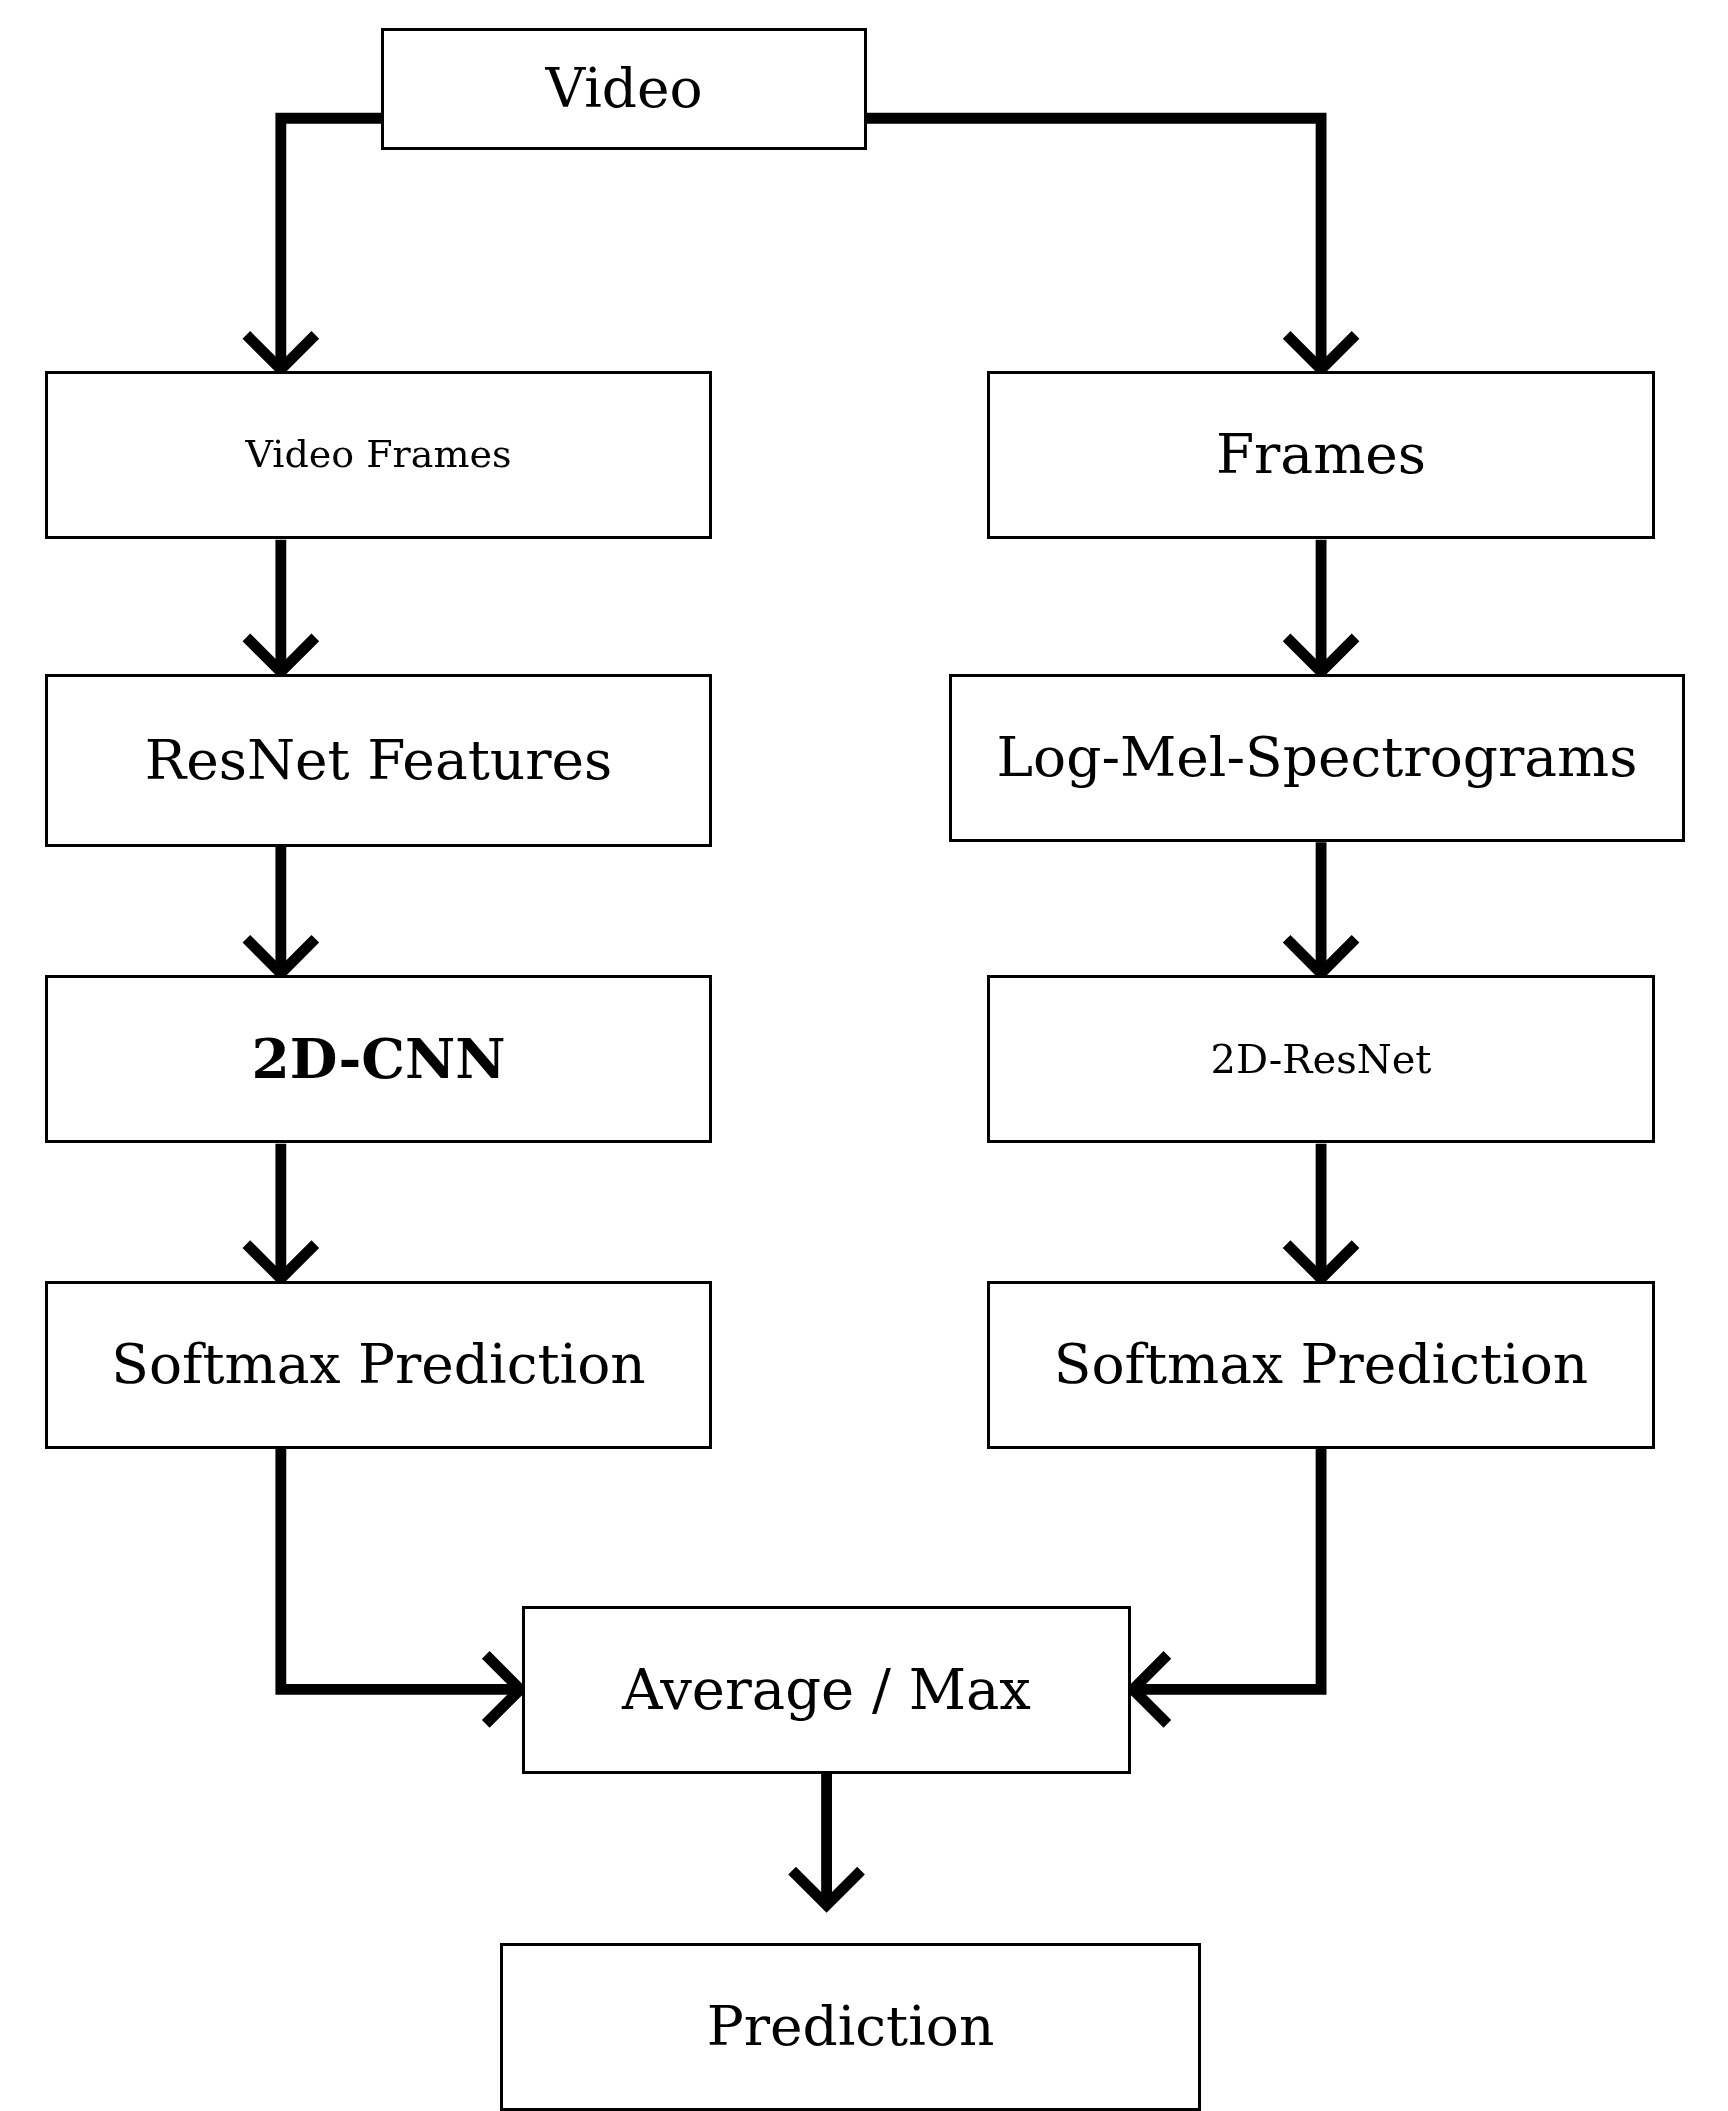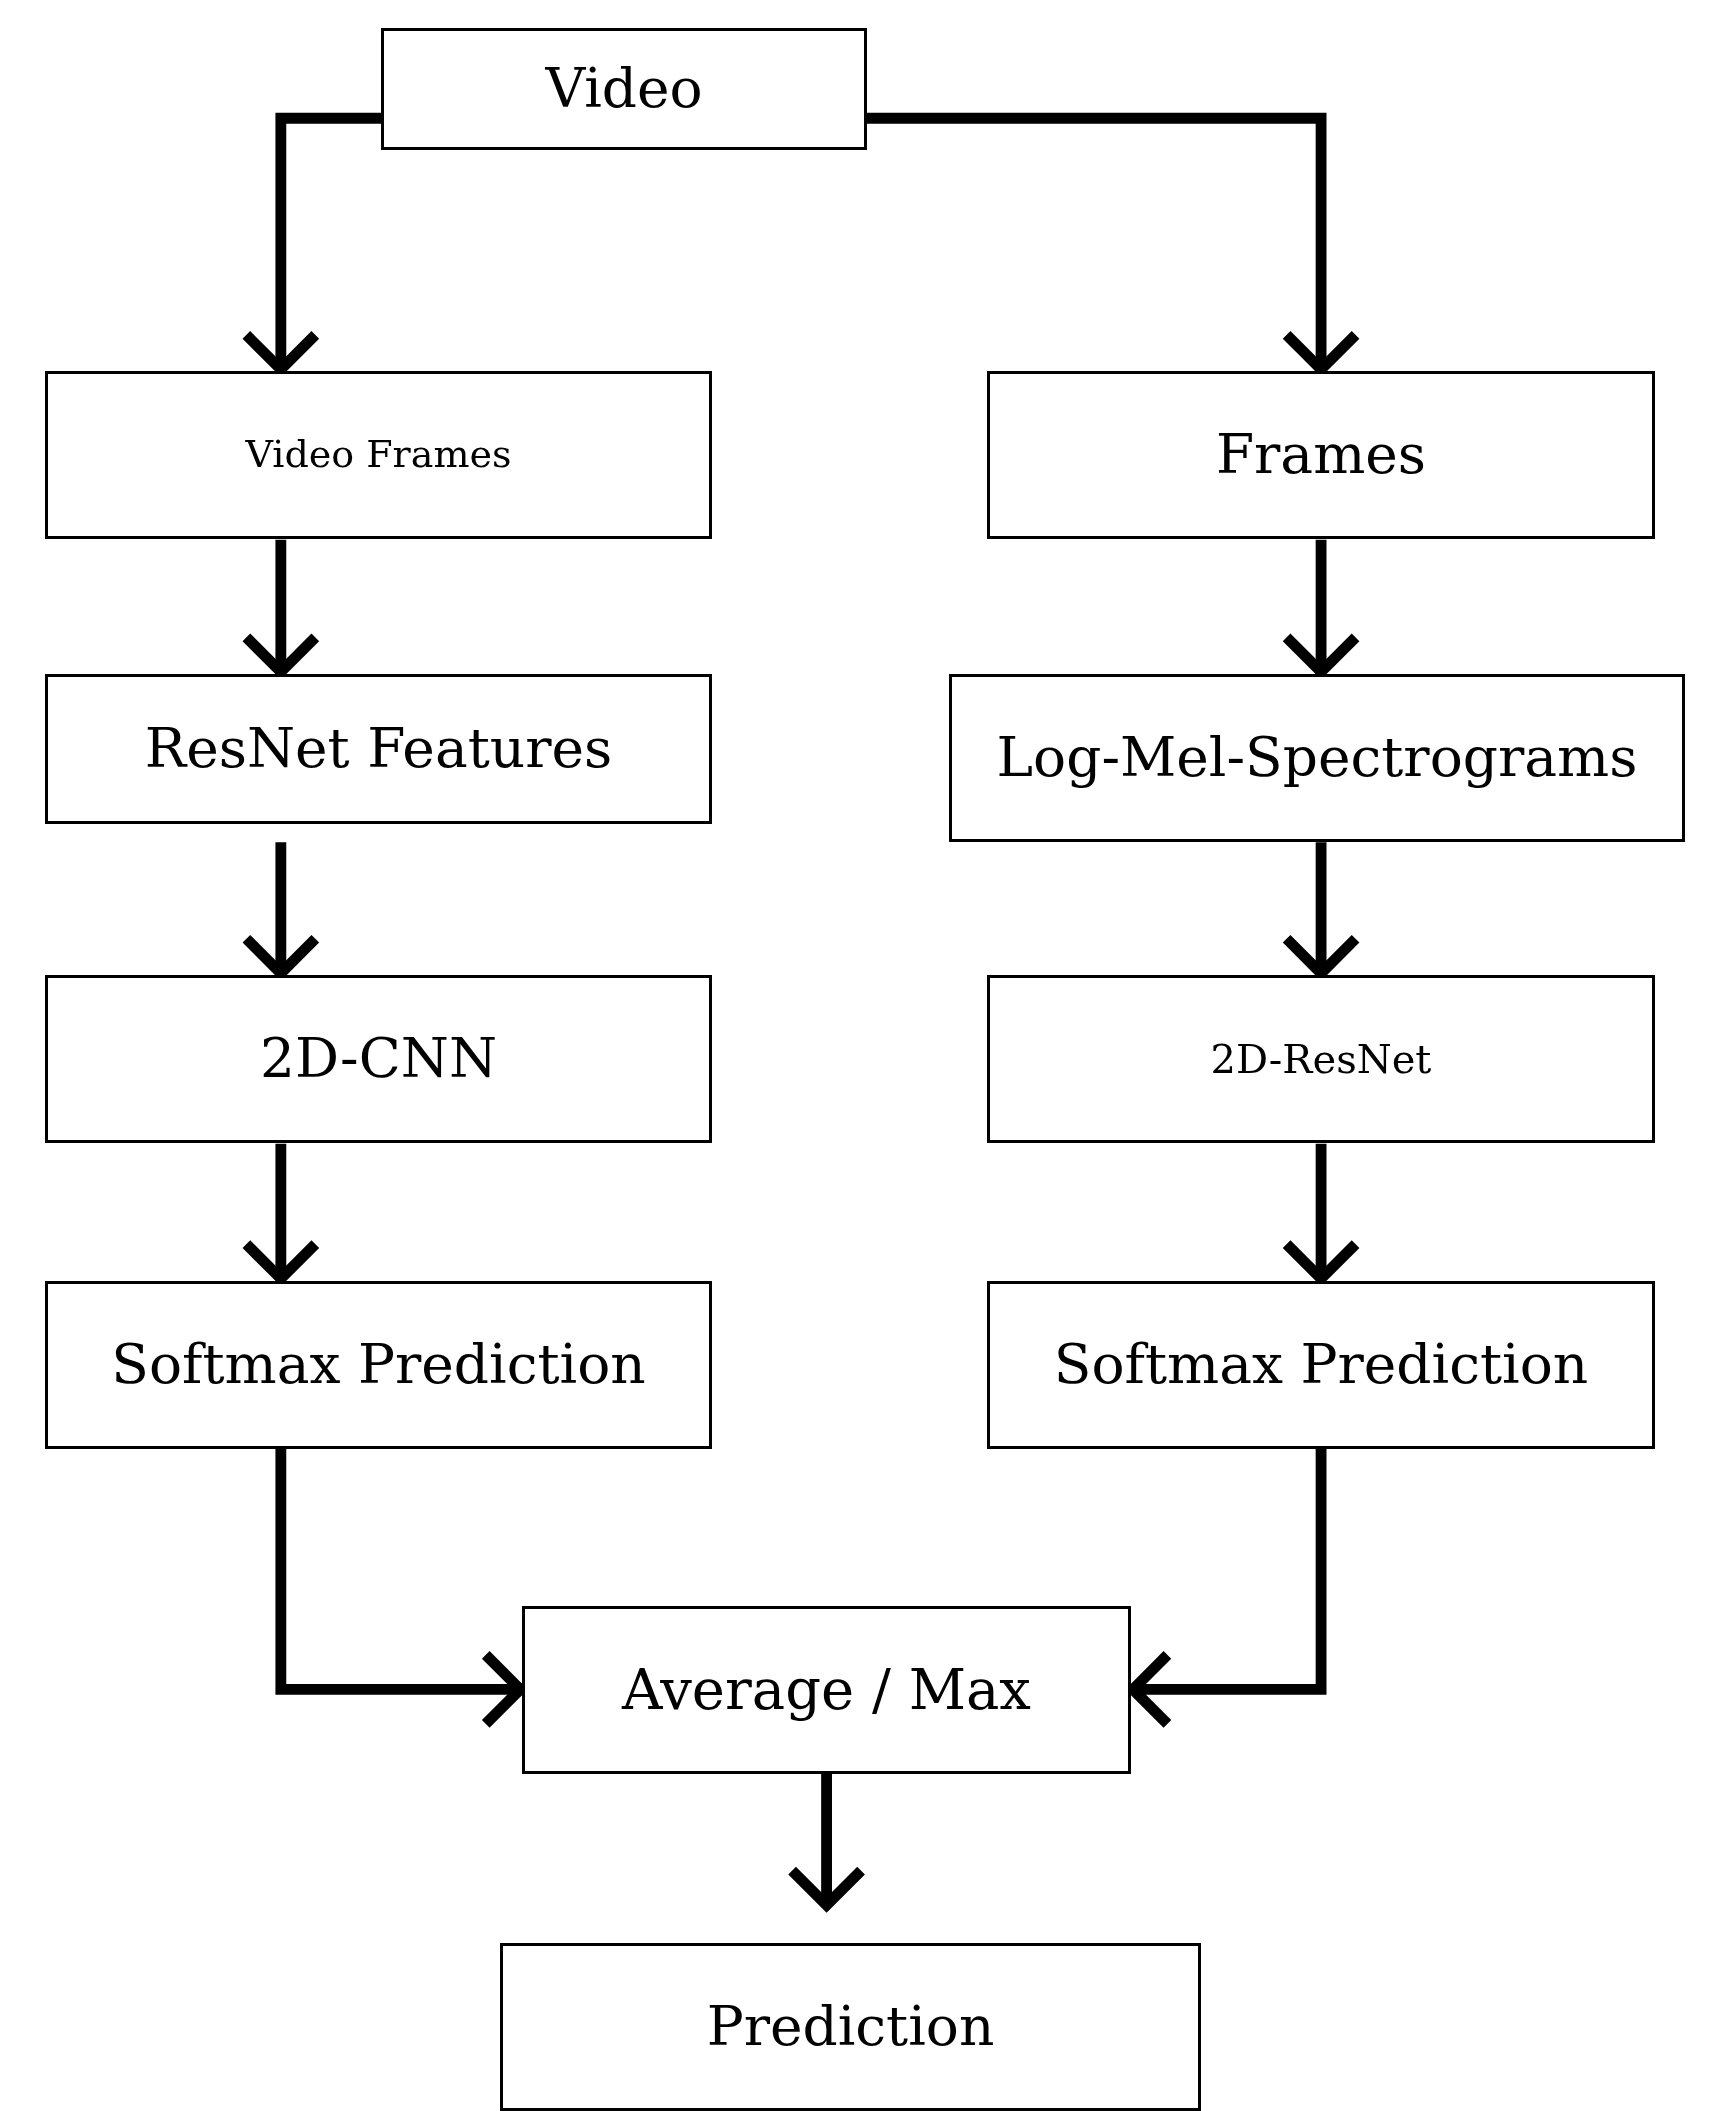--- a/index.html
+++ b/index.html
@@ -31,23 +31,23 @@
     white-space: nowrap;
   }
   .node-label {
     display: block;
     padding: 0 9.9px;
   }
   
   #node-video       { left: 381px; top: 27.6px;   width: 486px; height: 122px; font-size: 55px; }
   #node-video-frames{ left: 45px;  top: 371px;  width: 667px; height: 168px; font-size: 38px; }
   #node-audio       { left: 987px;top: 371px;  width: 668px; height: 168px; font-size: 55px; }
-  #node-resnet-feat { left: 45px;  top: 674px;  width: 667px; height: 150px; font-size: 55px; }
+  #node-resnet-feat { left: 45px;  top: 674px;  width: 667px; height: 173px; font-size: 55px; }
   #node-logmel      { left: 949px; top: 674px;  width: 736px; height: 168px; font-size: 55px; }
-  #node-2dcnn       { left: 45px;  top: 975px;  width: 667px; height: 168px; font-size: 55px; }
+  #node-2dcnn       { left: 45px;  top: 975px;  width: 667px; height: 168px; font-size: 55px; font-weight: bold; }
   #node-2dresnet    { left: 987px;top: 975px;  width: 668px; height: 168px; font-size: 40px; }
   #node-softmax-v   { left: 45px;  top: 1281px; width: 667px; height: 168px; font-size: 55px; }
   #node-softmax-a   { left: 987px;top: 1281px; width: 668px; height: 168px; font-size: 55px; }
   #node-avgmax      { left: 522px; top: 1606px; width: 609px; height: 168px; font-size: 56px; text-align: right; }
   #node-prediction  { left: 500px; top: 1907px; width: 701px; height: 168px; font-size: 55px; margin-top: 36px; }
 
   .edge-layer {
     position: absolute;
     left: 0; top: 0;
     width: 1729px;

